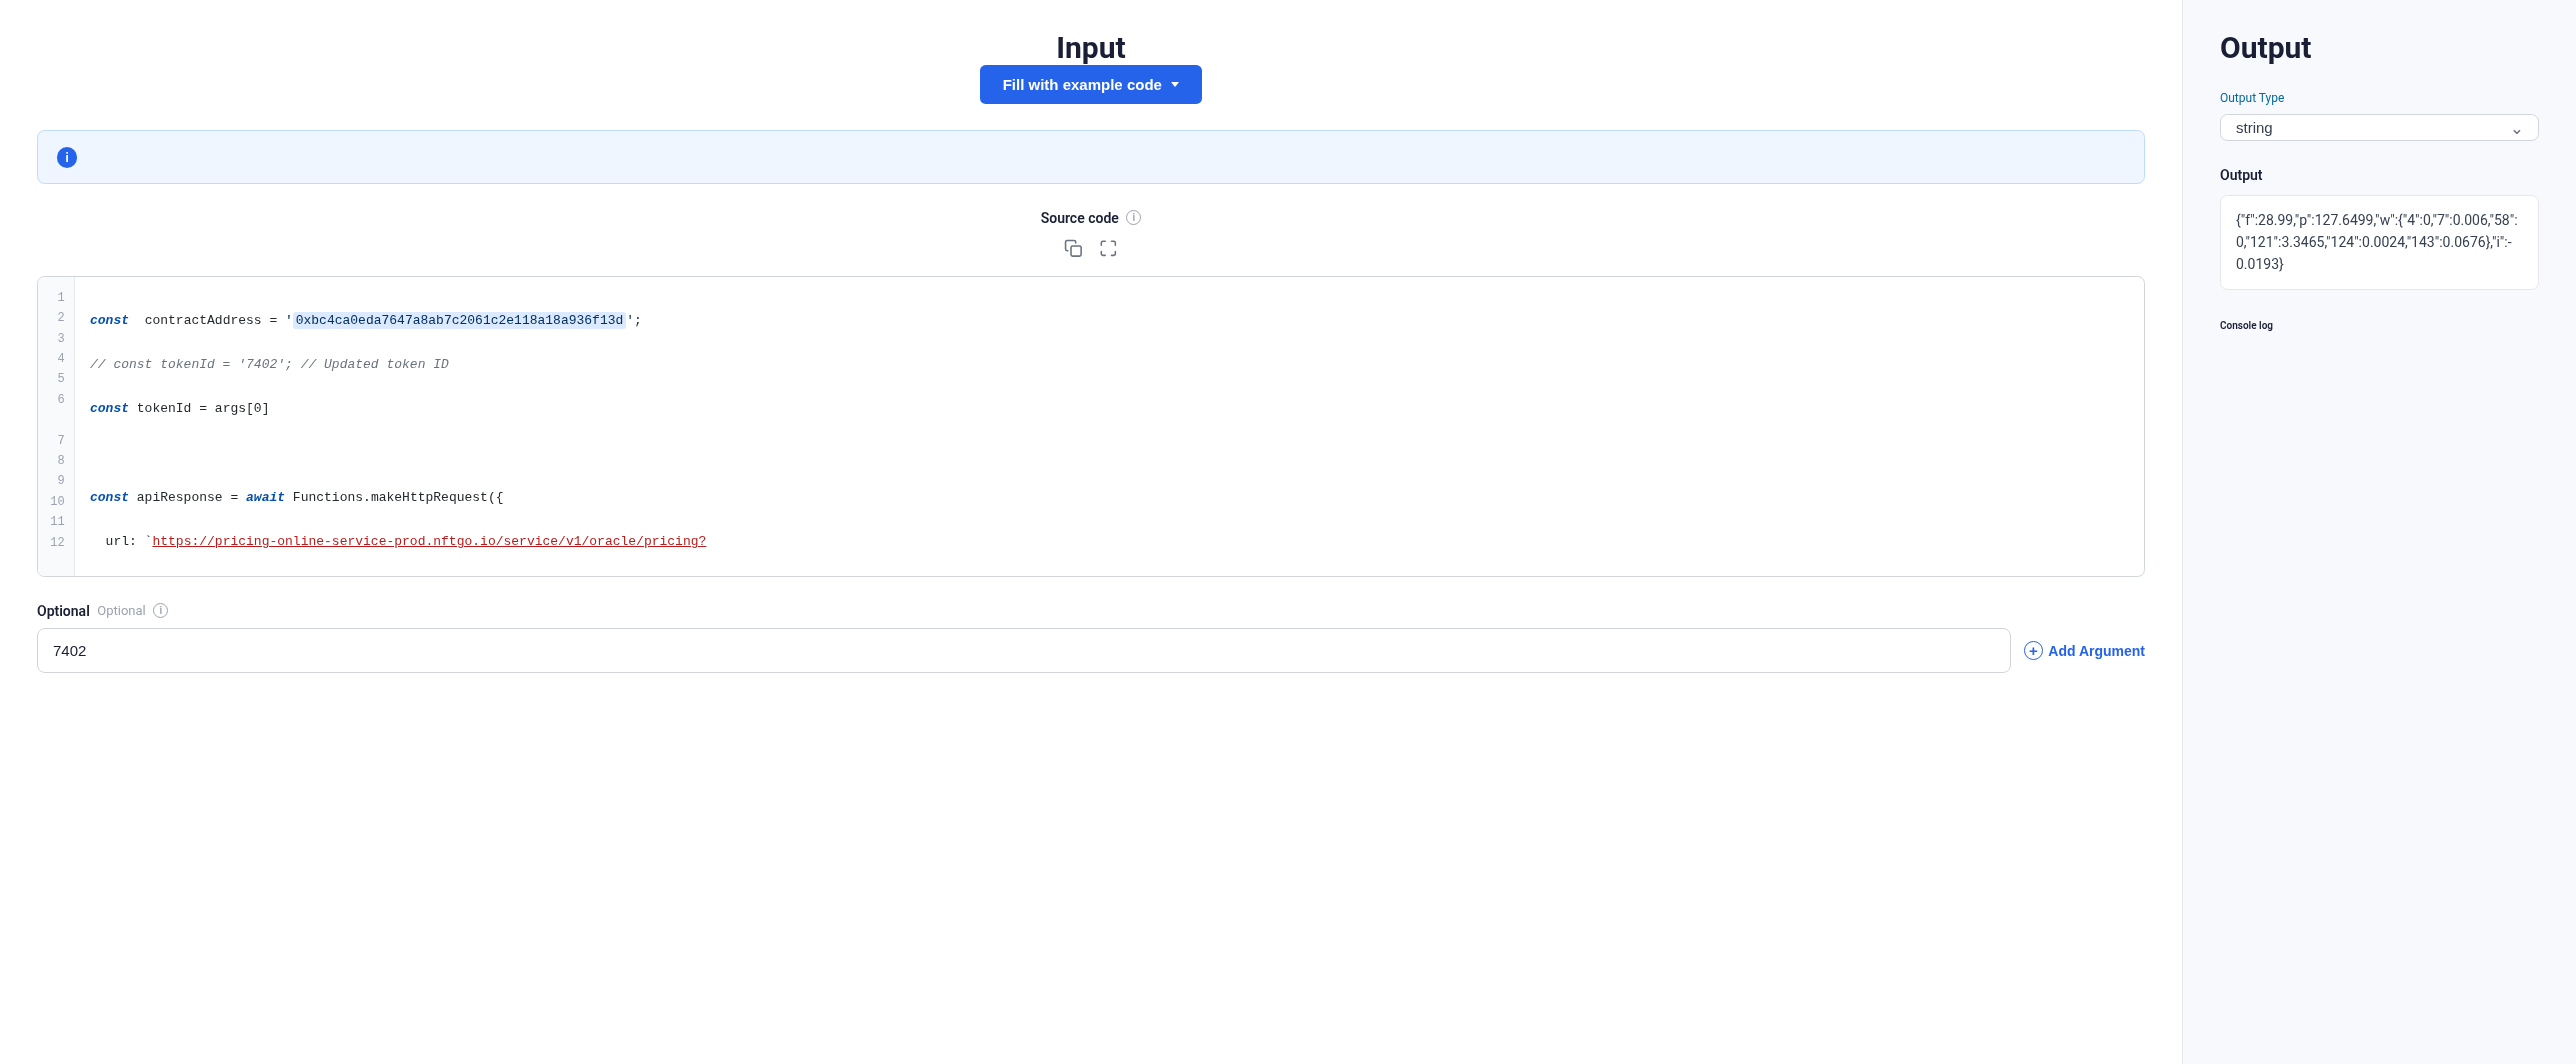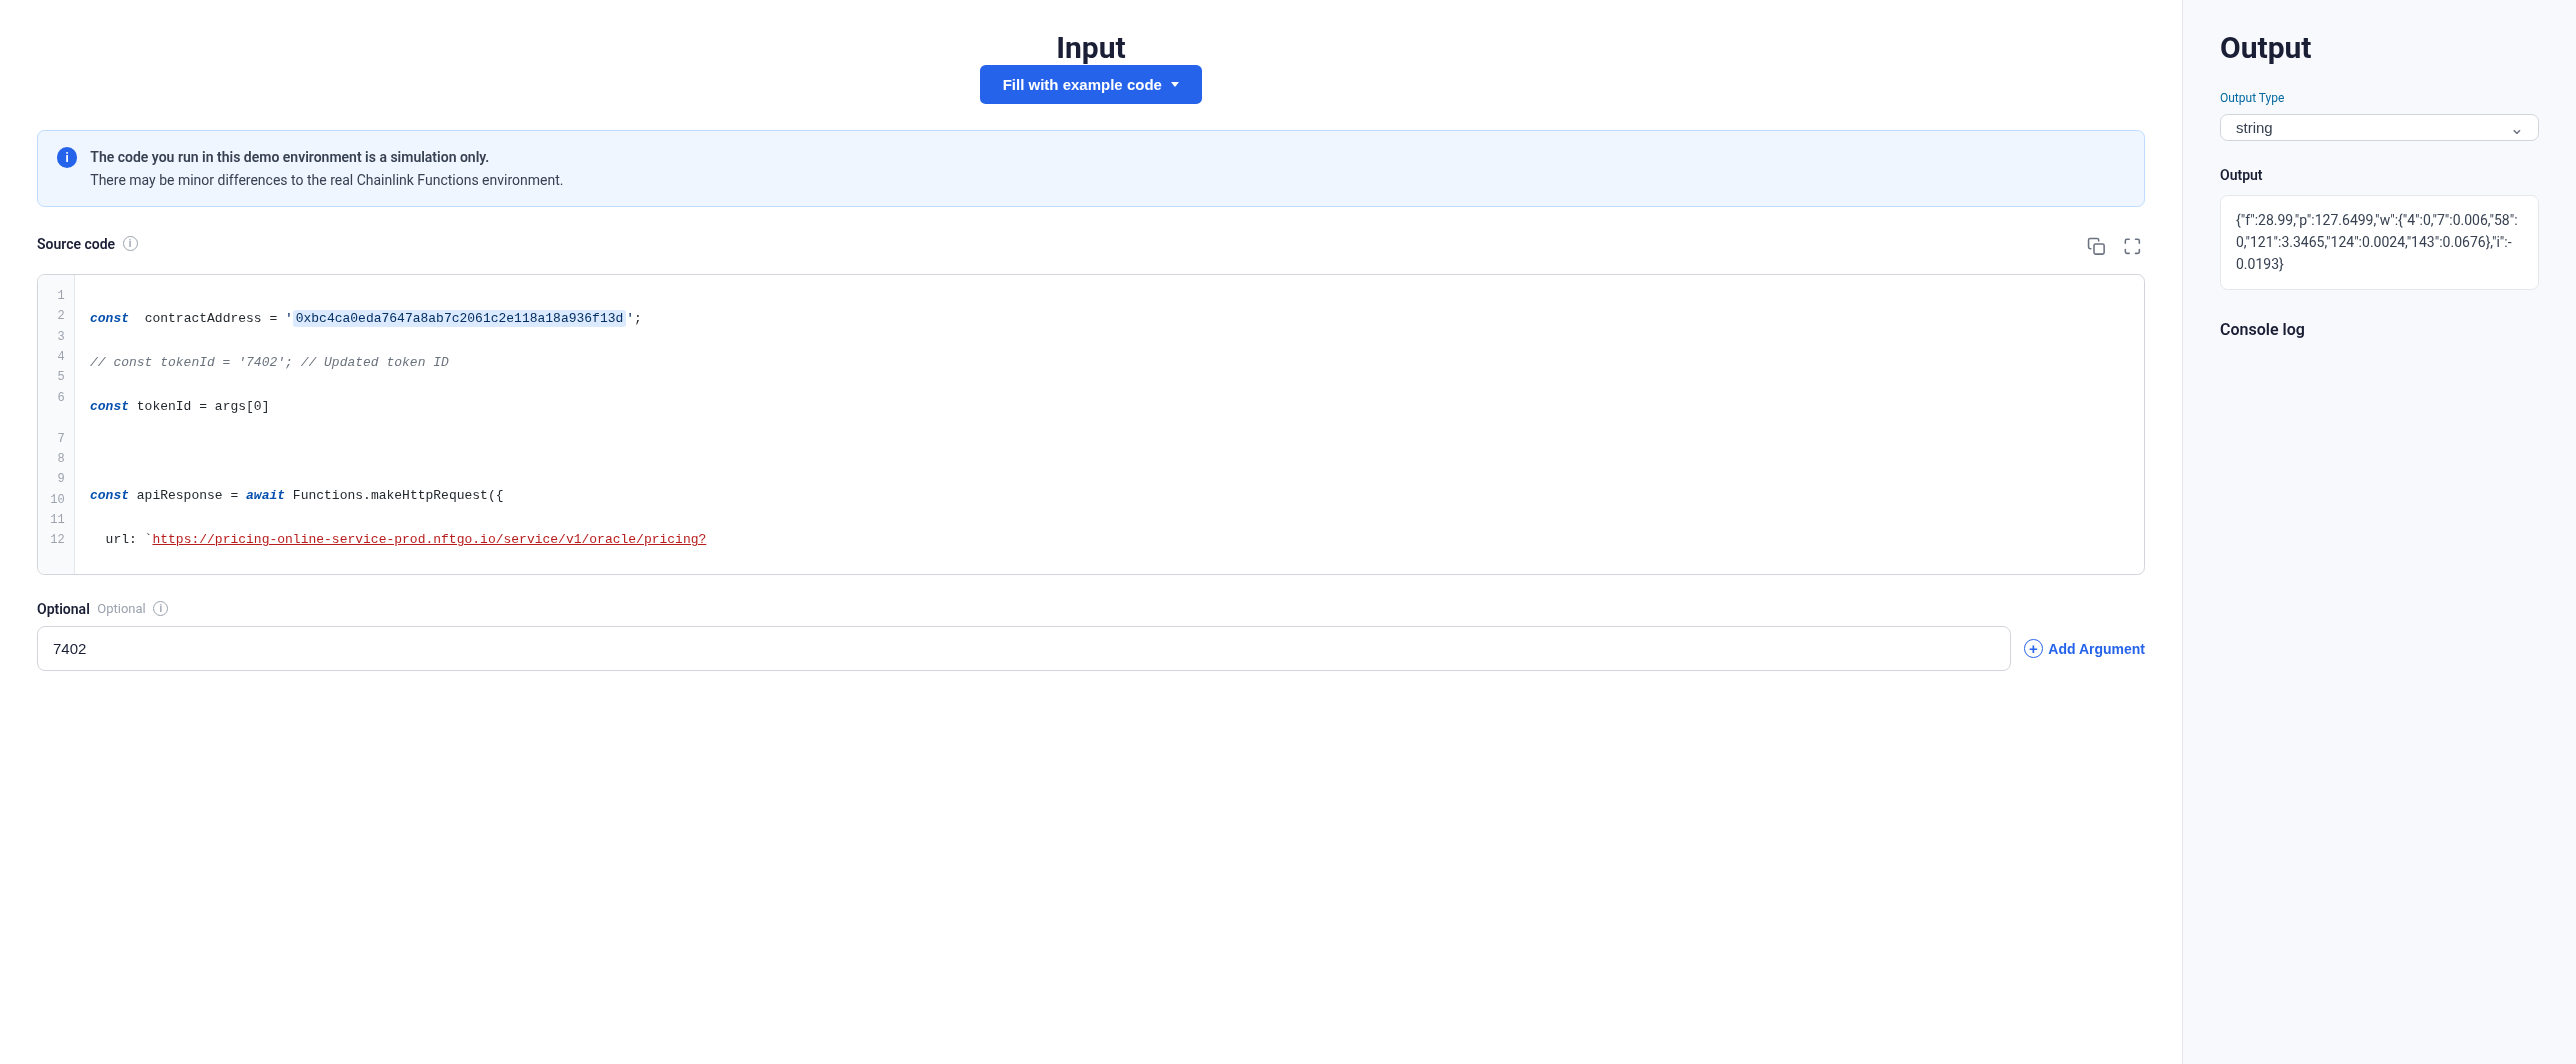--- a/index.html
+++ b/index.html
@@ -111,22 +111,23 @@
       gap: 7.5px;
       font-size: 14px;
       font-weight: 600;
       color: #1a1f36;
       margin-bottom: 9.4px;
     }
 
     .section-header {
       display: flex;
       align-items: center;
-      justify-content: space-between;
+      justify-content: center;
       margin-bottom: 9.4px;
+      flex-direction: column;
     }
 
     .icon-btn {
       background: none;
       border: none;
       cursor: pointer;
       color: #6b7280;
       padding: 3.7px;
       font-size: 17px;
     }
@@ -325,45 +326,41 @@
       border-radius: 7.5px;
       padding: 13px 15px;
       min-height: 56px;
     }
 
     .console-log-section {
       margin-top: 30px;
     }
 
     .console-log-label {
-      font-size: 16px;
+      font-size: 10px;
       font-weight: 600;
       color: #1a1f36;
     }
   </style>
 </head>
 <body>
 
 <div class="main-layout">
 
   <div class="left-panel">
     <div class="panel-header">
       <h1 class="panel-title">Input</h1>
       <button class="fill-btn">
         <span>Fill with example code</span>
         <span class="chevron-down"></span>
       </button>
     </div>
 
     <div class="info-box">
       <div class="info-icon">i</div>
-      <div class="info-text">
-        <strong>The code you run in this demo environment is a simulation only.</strong><br>
-        <span>There may be minor differences to the real Chainlink Functions environment.</span>
-      </div>
     </div>
 
     <div class="section-header">
       <div class="section-label">
         <span>Source code</span>
         <span class="info-circle">i</span>
       </div>
       <div class="code-actions">
         <button class="icon-btn" title="Copy">
           <svg width="18.7" height="18.7" viewBox="0 0 24 24" fill="none" stroke="currentColor" stroke-width="2" stroke-linecap="round" stroke-linejoin="round">

